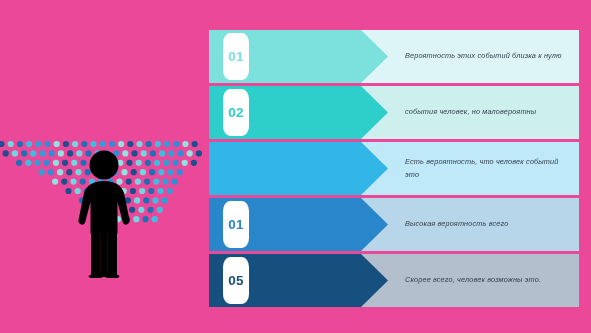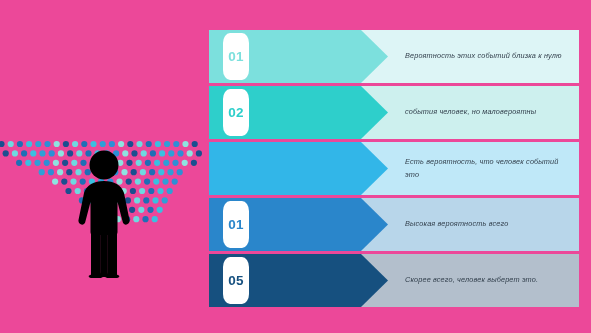--- a/index.html
+++ b/index.html
@@ -328,17 +328,17 @@
     </div>
 
     <div class="row">
       <div class="row-bg" style="background: rgb(179, 191, 204);"></div>
       <svg class="row-arrow" viewBox="0 0 179 53" preserveAspectRatio="none" aria-hidden="true">
         <polygon points="0,0 152,0 179,26.5 152,53 0,53" fill="#16507f"></polygon>
       </svg>
       <div class="badge">
         <span class="badge-num" style="color: rgb(22, 80, 127);">05</span>
       </div>
-      <div class="row-text">Скорее всего, человек выберет это.</div>
+      <div class="row-text">Скорее всего, человек возможны это.</div>
     </div>
 
   </div>
 </div>
 
 </body></html>

